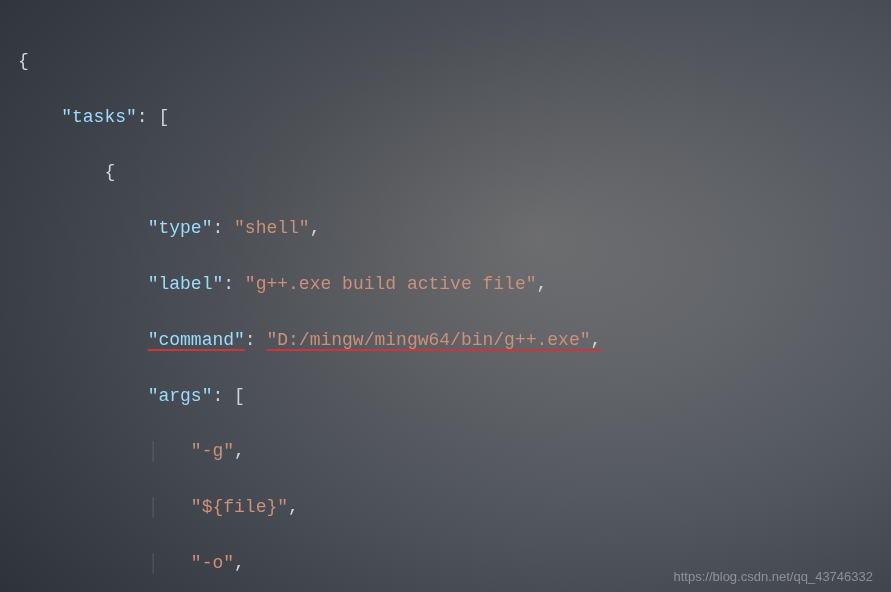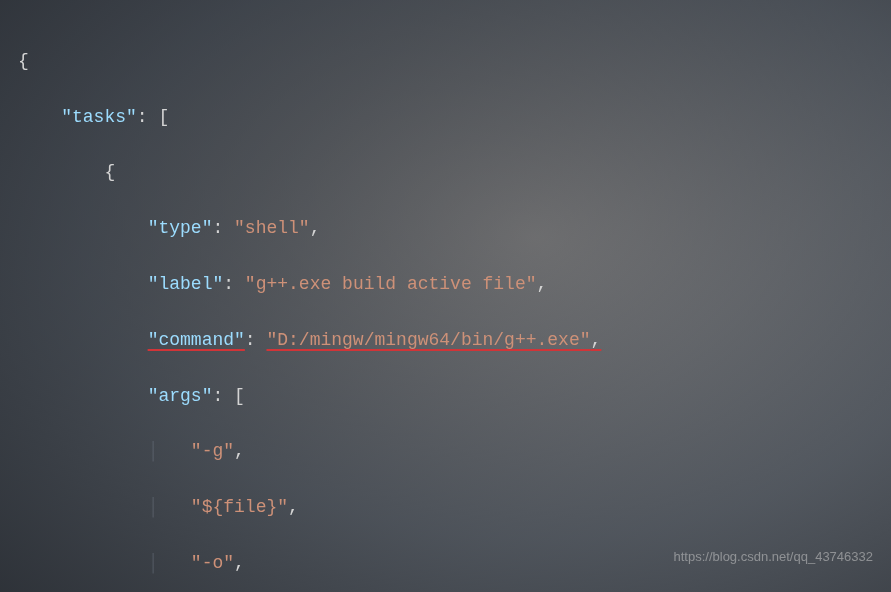--- a/index.html
+++ b/index.html
@@ -30,21 +30,21 @@
   .key { color: #9cdcfe; }
   .string { color: #ce9178; }
   .underline-red {
     text-decoration: underline;
     text-decoration-color: #d13438;
     text-decoration-thickness: 2px;
     text-underline-offset: 4px;
   }
   .watermark {
     position: absolute;
-    bottom: 28px;
+    bottom: 8px;
     right: 18px;
     color: rgba(200,200,200,0.55);
     font-size: 13px;
     font-family: Arial, sans-serif;
     z-index: 2;
   }
   .line { display: block; }
   .ind { color: rgba(120,130,140,0.35); }
 </style>
 </head>

